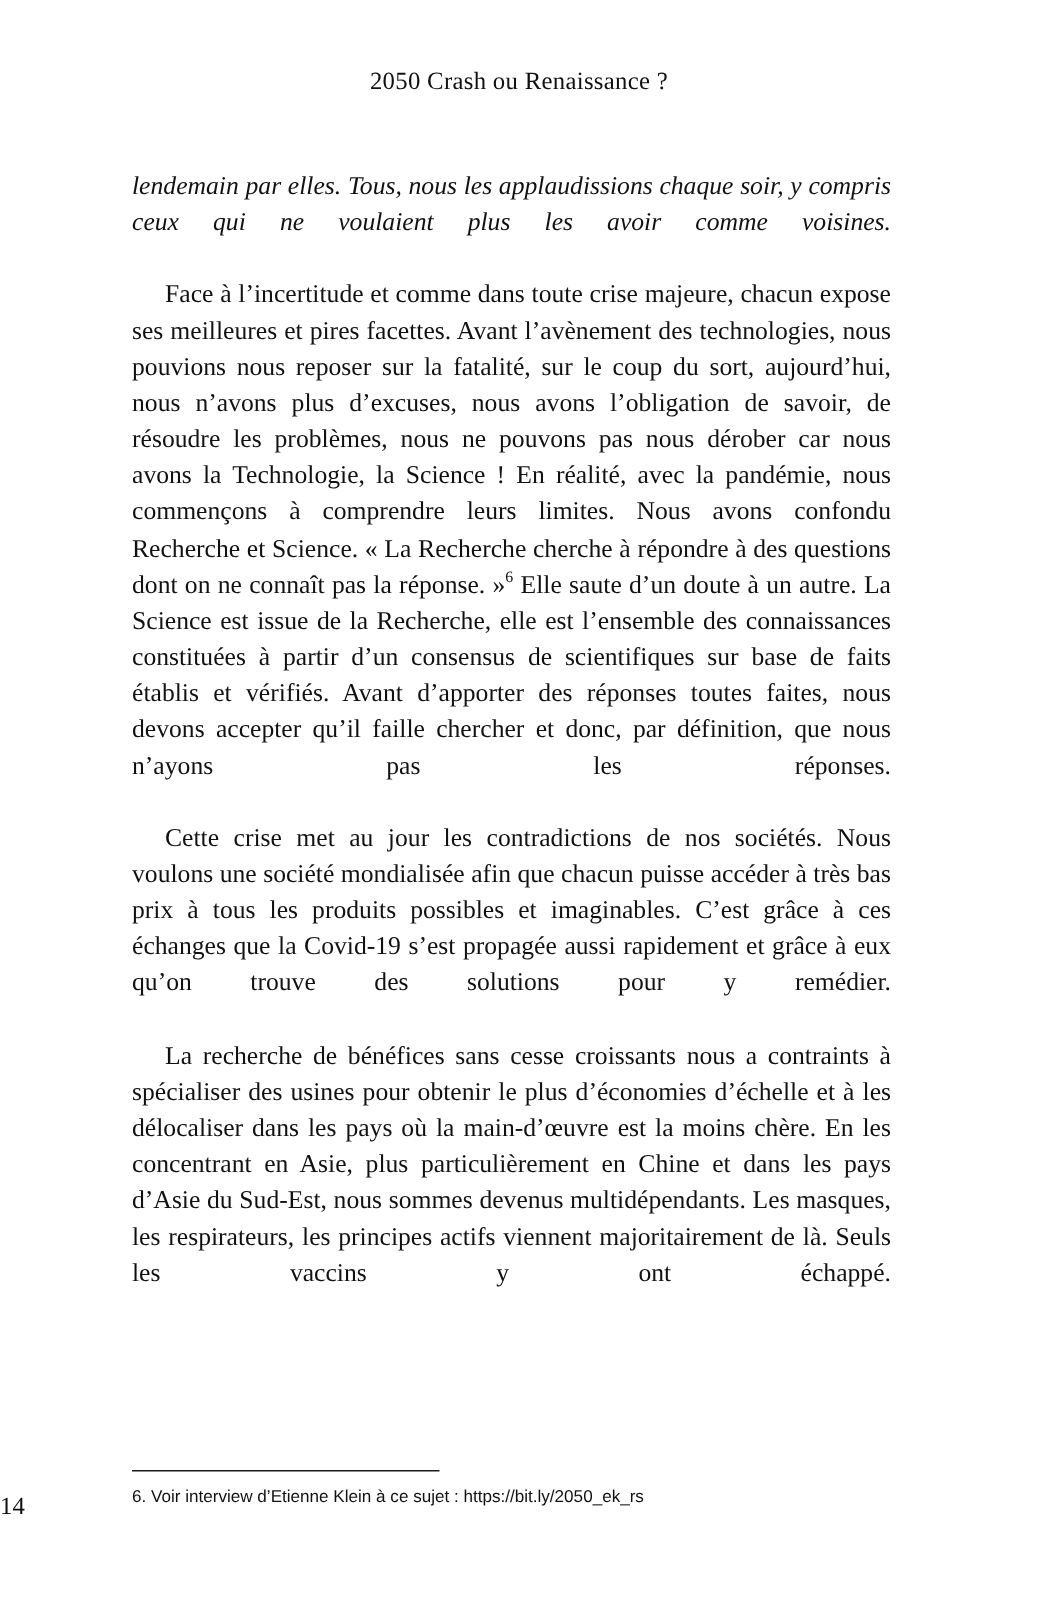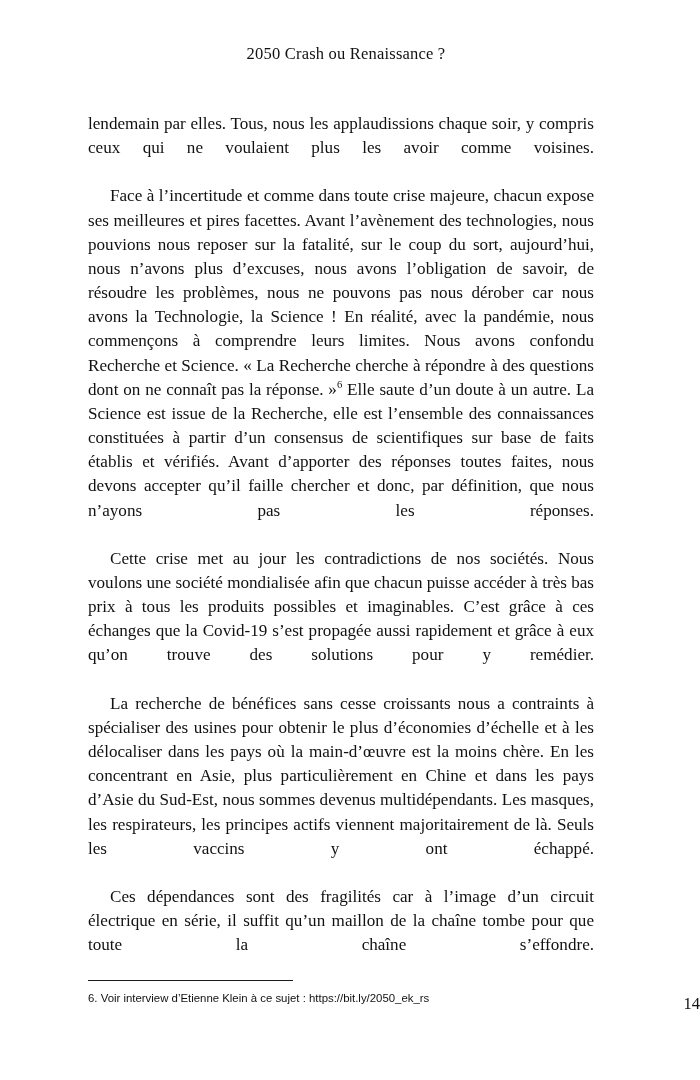--- a/index.html
+++ b/index.html
@@ -48,20 +48,21 @@
 
   .textblock p {
     margin: 0;
     text-indent: 22px;
     hyphens: none;
   }
 
   
   .textblock p.cont {
     text-indent: 0;
+    font-style: italic;
   }
 
   
   .textblock p:after {
     content: "";
     display: inline-block;
     width: 100%;
   }
 
   sup.fn-ref {
@@ -92,21 +93,21 @@
     color: #111111;
     white-space: nowrap;
   }
 
   
   .folio {
     position: absolute;
     top: 994px;
     left: 0;
     width: 700px;
-    text-align: right;
+    text-align: left;
     font-family: "Liberation Serif", "DejaVu Serif", serif;
     font-size: 16.5px;
     color: #111111;
   }
 </style>
 </head>
 <body>
 
 <div class="page">
 
@@ -115,21 +116,20 @@
   <div class="textblock">
 
     <p class="cont">lendemain par elles. Tous, nous les applaudissions chaque soir, y compris ceux qui ne voulaient plus les avoir comme voisines.</p>
 
     <p><span>Face à l’incertitude et comme dans toute crise majeure, chacun expose ses meilleures et pires facettes. Avant l’avènement des technologies, nous pouvions nous reposer sur la fatalité, sur le coup du sort, aujourd’hui, nous n’avons plus d’excuses, nous avons l’obligation de savoir, de résoudre les problèmes, nous ne pouvons pas nous dérober car nous avons la Technologie, la Science ! En réalité, avec la pandémie, nous commençons à comprendre leurs limites. Nous avons confondu Recherche et Science. « La Recherche cherche à répondre à des questions dont on ne connaît pas la réponse. »</span><sup class="fn-ref">6</sup><span> Elle saute d’un doute à un autre. La Science est issue de la Recherche, elle est l’ensemble des connaissances constituées à partir d’un consensus de scientifiques sur base de faits établis et vérifiés. Avant d’apporter des réponses toutes faites, nous devons accepter qu’il faille chercher et donc, par définition, que nous n’ayons pas les réponses.</span></p>
 
     <p>Cette crise met au jour les contradictions de nos sociétés. Nous voulons une société mondialisée afin que chacun puisse accéder à très bas prix à tous les produits possibles et imaginables. C’est grâce à ces échanges que la Covid-19 s’est propagée aussi rapidement et grâce à eux qu’on trouve des solutions pour y remédier.</p>
 
     <p>La recherche de bénéfices sans cesse croissants nous a contraints à spécialiser des usines pour obtenir le plus d’économies d’échelle et à les délocaliser dans les pays où la main-d’œuvre est la moins chère. En les concentrant en Asie, plus particulièrement en Chine et dans les pays d’Asie du Sud-Est, nous sommes devenus multidépendants. Les masques, les respirateurs, les principes actifs viennent majoritairement de là. Seuls les vaccins y ont échappé.</p>
 
-    <p>Ces dépendances sont des fragilités car à l’image d’un circuit électrique en série, il suffit qu’un maillon de la chaîne tombe pour que toute la chaîne s’effondre.</p>
 
   </div>
 
   <div class="footnote-area">
     <div class="footnote-rule"></div>
     <div class="footnote-text">6. Voir interview d’Etienne Klein à ce sujet : https://bit.ly/2050_ek_rs</div>
   </div>
 
   <div class="folio">14</div>
 

